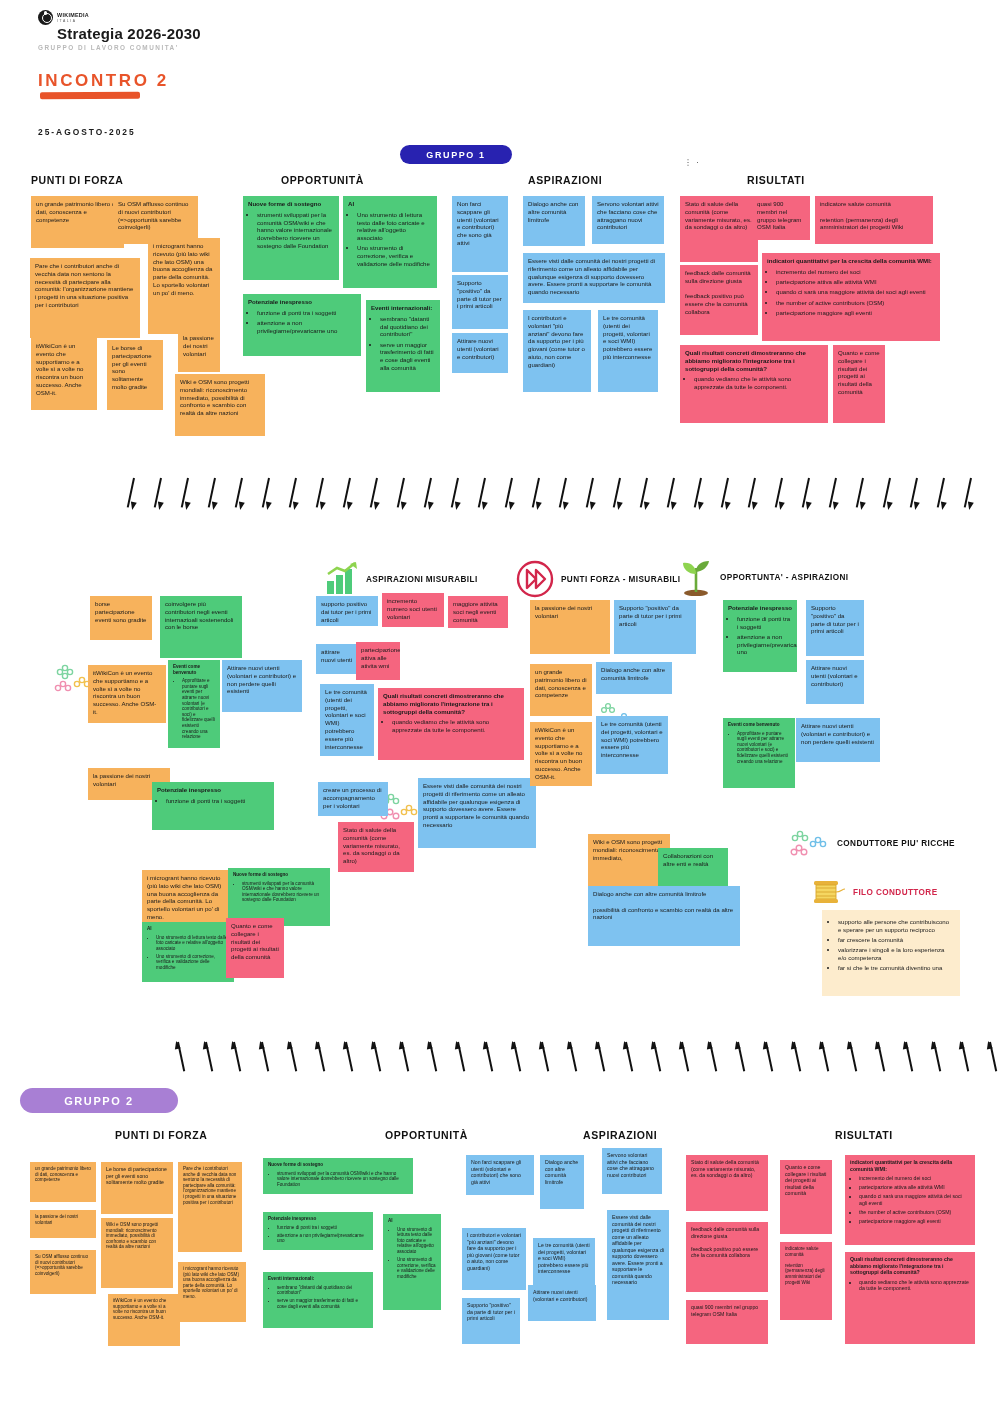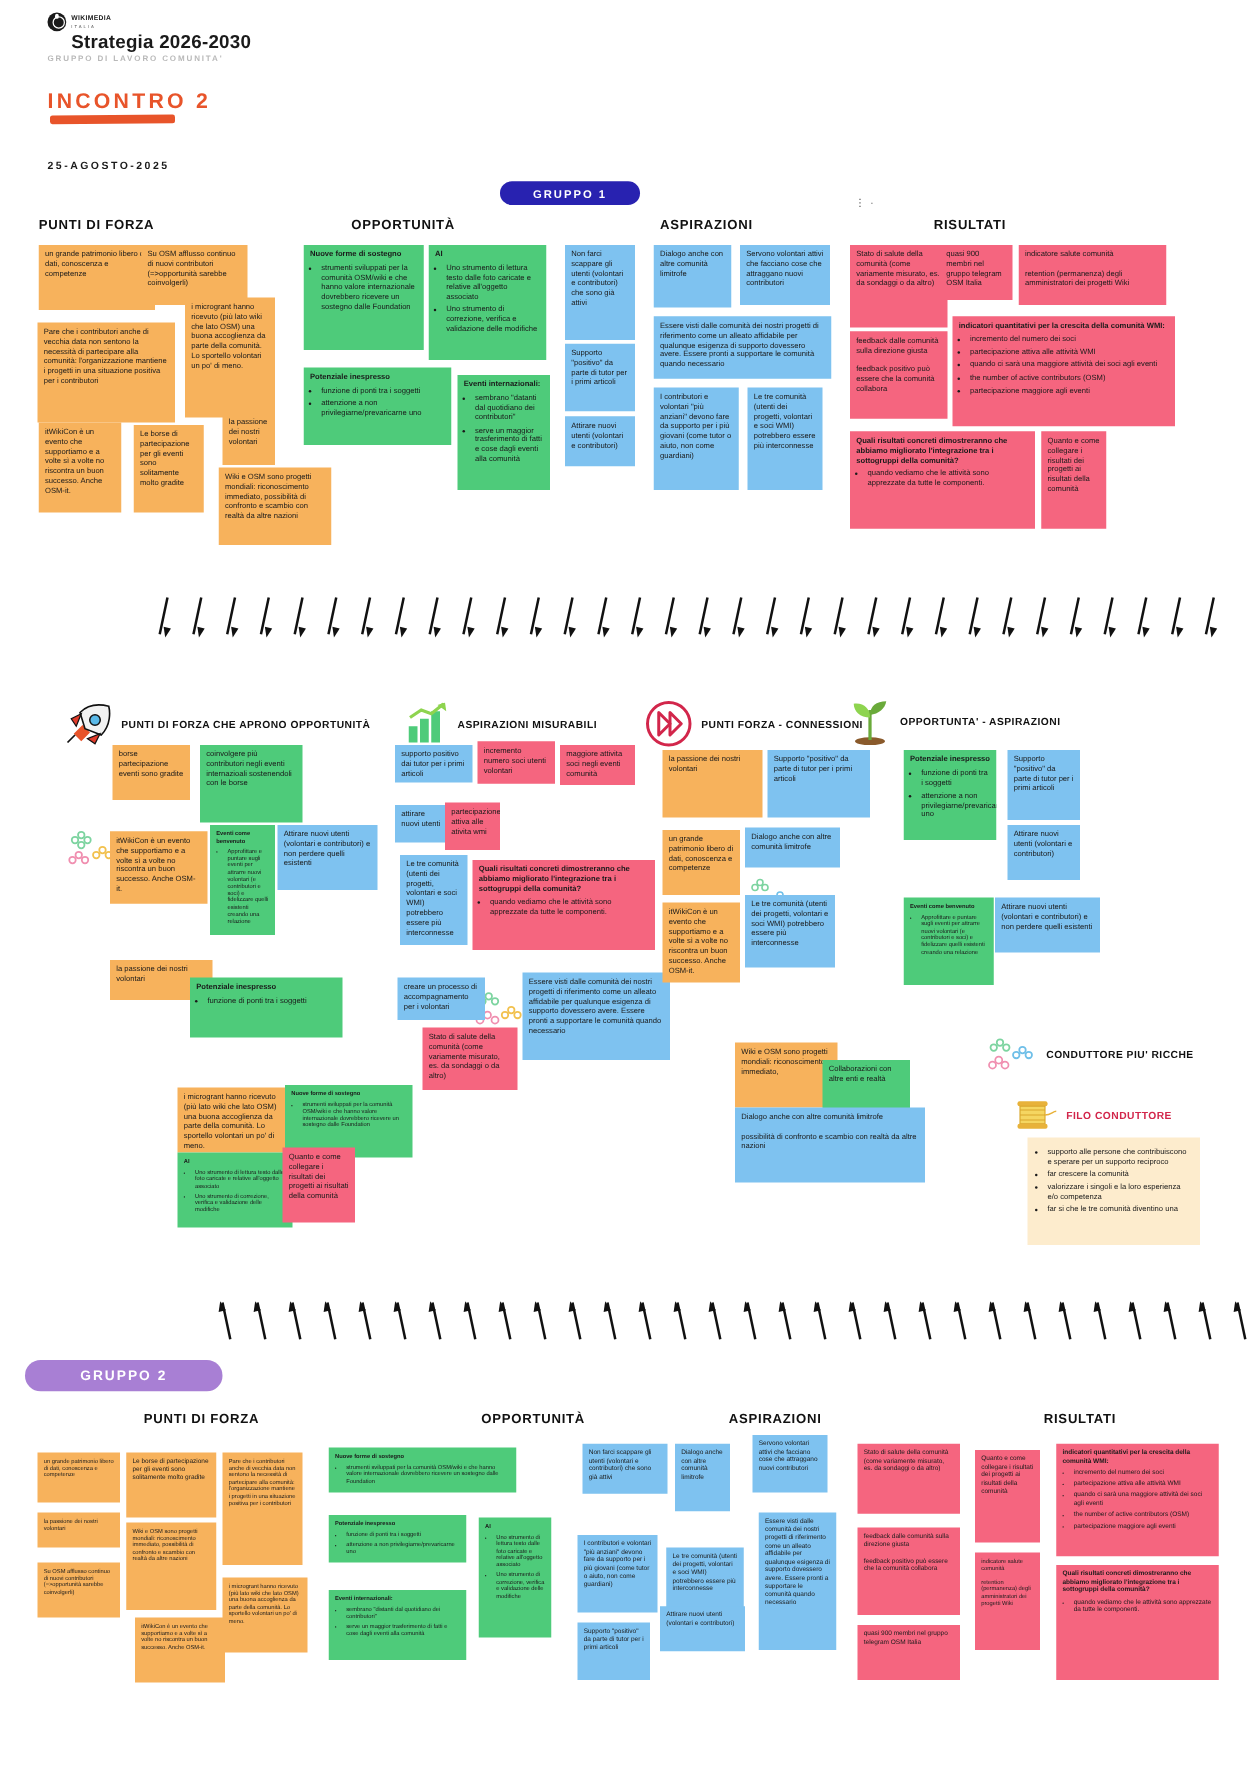--- a/index.html
+++ b/index.html
@@ -307,50 +307,39 @@
     <div class="arrow down">
         <span class="shaft"></span>
         <span class="head"></span>
       </div>
     <div class="arrow down">
         <span class="shaft"></span>
         <span class="head"></span>
       </div>
   </div>
 
-  <div class="sechead" style="left:50px; top:562px;">
-    <svg width="40" height="34" viewBox="0 0 40 34">
-      <path d="M9 25 L16 18 L22 24 L15 31 Z" fill="#e8542a"></path>
-      <path d="M14 8 C22 0 33 2 37 3 C38 7 39 18 31 26 L18 21 Z" fill="#f2f2f2" stroke="#111" stroke-width="1.3"></path>
-      <circle cx="26" cy="14" r="4.2" fill="#5ab9e8" stroke="#111" stroke-width="1.2"></circle>
-      <path d="M15 9 L7 13 L11 19 Z" fill="#e03b2a" stroke="#111" stroke-width="1"></path>
-      <path d="M30 25 L26 33 L20 29 Z" fill="#e03b2a" stroke="#111" stroke-width="1"></path>
-      <path d="M4 32 L10 26" stroke="#111" stroke-width="1.4"></path>
-    </svg>
-    <span class="lbl">PUNTI DI FORZA CHE APRONO OPPORTUNITÀ</span>
-  </div>
 
   <div class="sechead" style="left:325px; top:562px;">
     <svg width="34" height="34" viewBox="0 0 34 34">
       <rect x="2" y="19" width="7" height="13" fill="#4ecb7a"></rect>
       <rect x="11" y="13" width="7" height="19" fill="#4ecb7a"></rect>
       <rect x="20" y="7" width="7" height="25" fill="#4ecb7a"></rect>
       <path d="M3 12 L12 6 L20 9 L30 1" stroke="#8ed44f" stroke-width="2.6" fill="none"></path>
       <path d="M31 0 L32 7 L25 2 Z" fill="#8ed44f"></path>
     </svg>
     <span class="lbl">ASPIRAZIONI MISURABILI</span>
   </div>
 
   <div class="sechead" style="left:516px; top:560px;">
     <svg width="38" height="38" viewBox="0 0 38 38">
       <circle cx="19" cy="19" r="17" fill="none" stroke="#d2264b" stroke-width="2.4"></circle>
       <path d="M11 10 L20 19 L11 28 Z" fill="none" stroke="#d2264b" stroke-width="2.4" stroke-linejoin="round"></path>
       <path d="M20 10 L29 19 L20 28 Z" fill="none" stroke="#d2264b" stroke-width="2.4" stroke-linejoin="round"></path>
     </svg>
-    <span class="lbl">PUNTI FORZA - CONNESSIONI</span>
+    <span class="lbl">PUNTI FORZA - MISURABILI</span>
   </div>
 
   <div class="sechead" style="left:679px; top:558px;">
     <svg width="34" height="38" viewBox="0 0 34 38">
       <ellipse cx="17" cy="35" rx="12" ry="3.2" fill="#8a5a2b"></ellipse>
       <path d="M17 34 L17 10" stroke="#6aaa3a" stroke-width="2.6"></path>
       <path d="M17 16 C9 16 4 11 4 5 C12 4 17 9 17 16 Z" fill="#8ed44f"></path>
       <path d="M17 14 C24 13 29 9 30 3 C22 3 17 7 17 14 Z" fill="#6aaa3a"></path>
     </svg>
     <span class="lbl">OPPORTUNTA' - ASPIRAZIONI</span>

